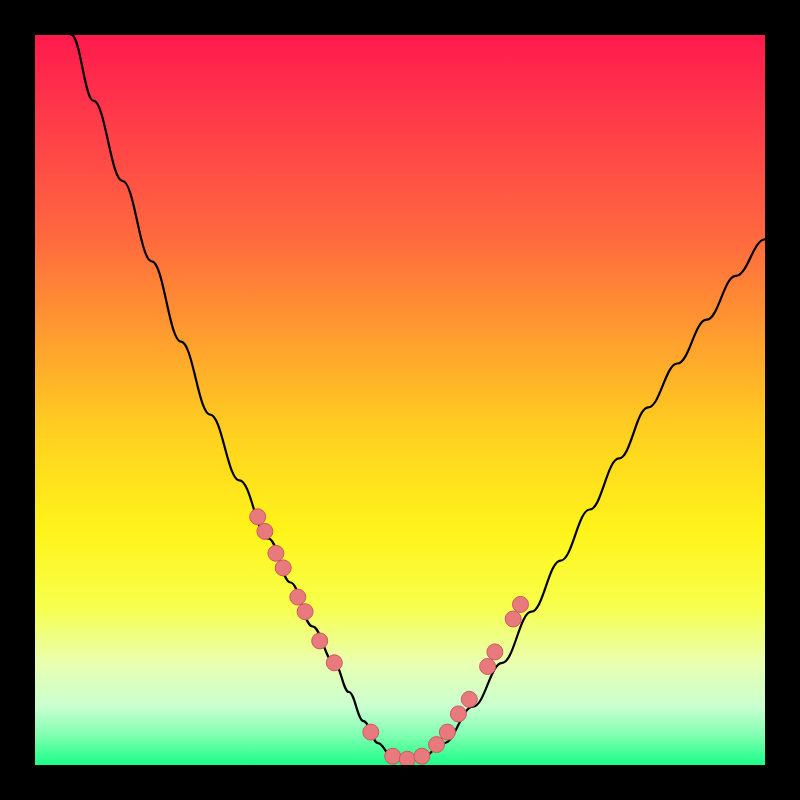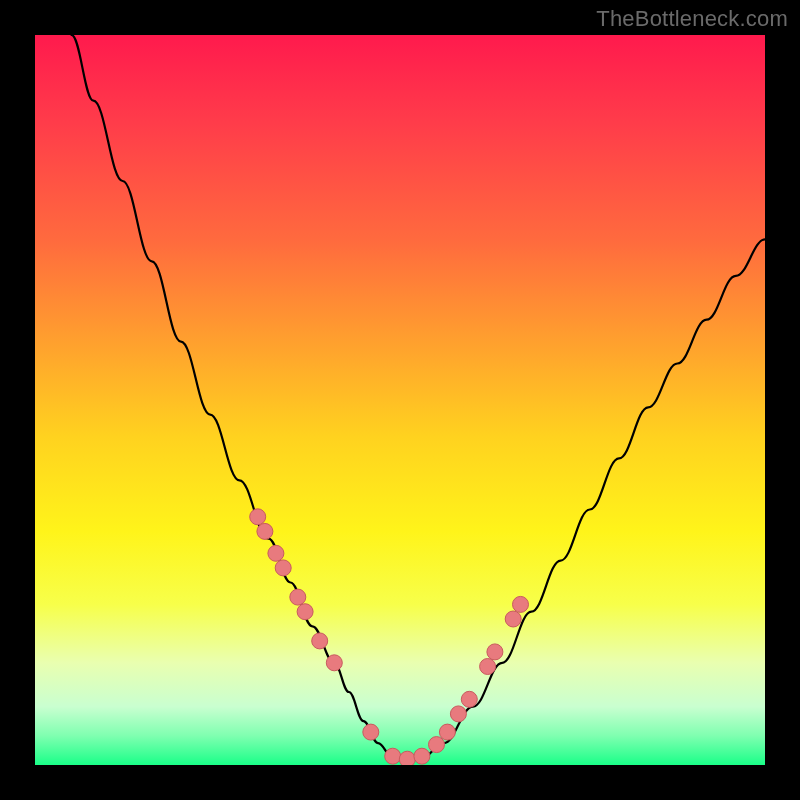--- a/index.html
+++ b/index.html
@@ -65,21 +65,20 @@
   .dot {
     fill: #e87a7e;
     stroke: #c85a5e;
     stroke-width: 1;
   }
 </style>
 </head>
 <body>
 
 <div class="frame">
-  <div class="watermark">TheBottleneck.com</div>
 
   <div class="plot">
     <svg class="overlay" viewBox="0 0 730 730" preserveAspectRatio="none">
       <path id="curve-path" class="curve" d="M 36.5 0.0 C 45.3 0.0 49.6 65.7 58.4 65.7 C 70.1 65.7 75.9 146.0 87.6 146.0 C 99.3 146.0 105.1 226.3 116.8 226.3 C 128.5 226.3 134.3 306.6 146.0 306.6 C 157.7 306.6 163.5 379.6 175.2 379.6 C 186.9 379.6 192.7 445.3 204.4 445.3 C 216.1 445.3 221.9 503.7 233.6 503.7 C 242.4 503.7 246.7 547.5 255.5 547.5 C 264.3 547.5 268.6 591.3 277.4 591.3 C 286.2 591.3 290.5 627.8 299.3 627.8 C 305.1 627.8 308.1 657.0 313.9 657.0 C 319.7 657.0 322.7 686.2 328.5 686.2 C 334.3 686.2 337.3 708.1 343.1 708.1 C 348.9 708.1 351.9 722.7 357.7 722.7 C 363.5 722.7 366.5 726.4 372.3 726.4 C 378.1 726.4 381.1 722.7 386.9 722.7 C 395.7 722.7 400.0 708.1 408.8 708.1 C 420.5 708.1 426.3 671.6 438.0 671.6 C 449.7 671.6 455.5 627.8 467.2 627.8 C 478.9 627.8 484.7 576.7 496.4 576.7 C 508.1 576.7 513.9 525.6 525.6 525.6 C 537.3 525.6 543.1 474.5 554.8 474.5 C 566.5 474.5 572.3 423.4 584.0 423.4 C 595.7 423.4 601.5 372.3 613.2 372.3 C 624.9 372.3 630.7 328.5 642.4 328.5 C 654.1 328.5 659.9 284.7 671.6 284.7 C 683.3 284.7 689.1 240.9 700.8 240.9 C 712.5 240.9 718.3 204.4 730.0 204.4"></path>
       <g id="dots-group">
           <circle cx="222.7" cy="481.8" r="8" class="dot"></circle>
           <circle cx="229.9" cy="496.4" r="8" class="dot"></circle>
           <circle cx="240.9" cy="518.3" r="8" class="dot"></circle>
           <circle cx="248.2" cy="532.9" r="8" class="dot"></circle>
           <circle cx="262.8" cy="562.1" r="8" class="dot"></circle>

